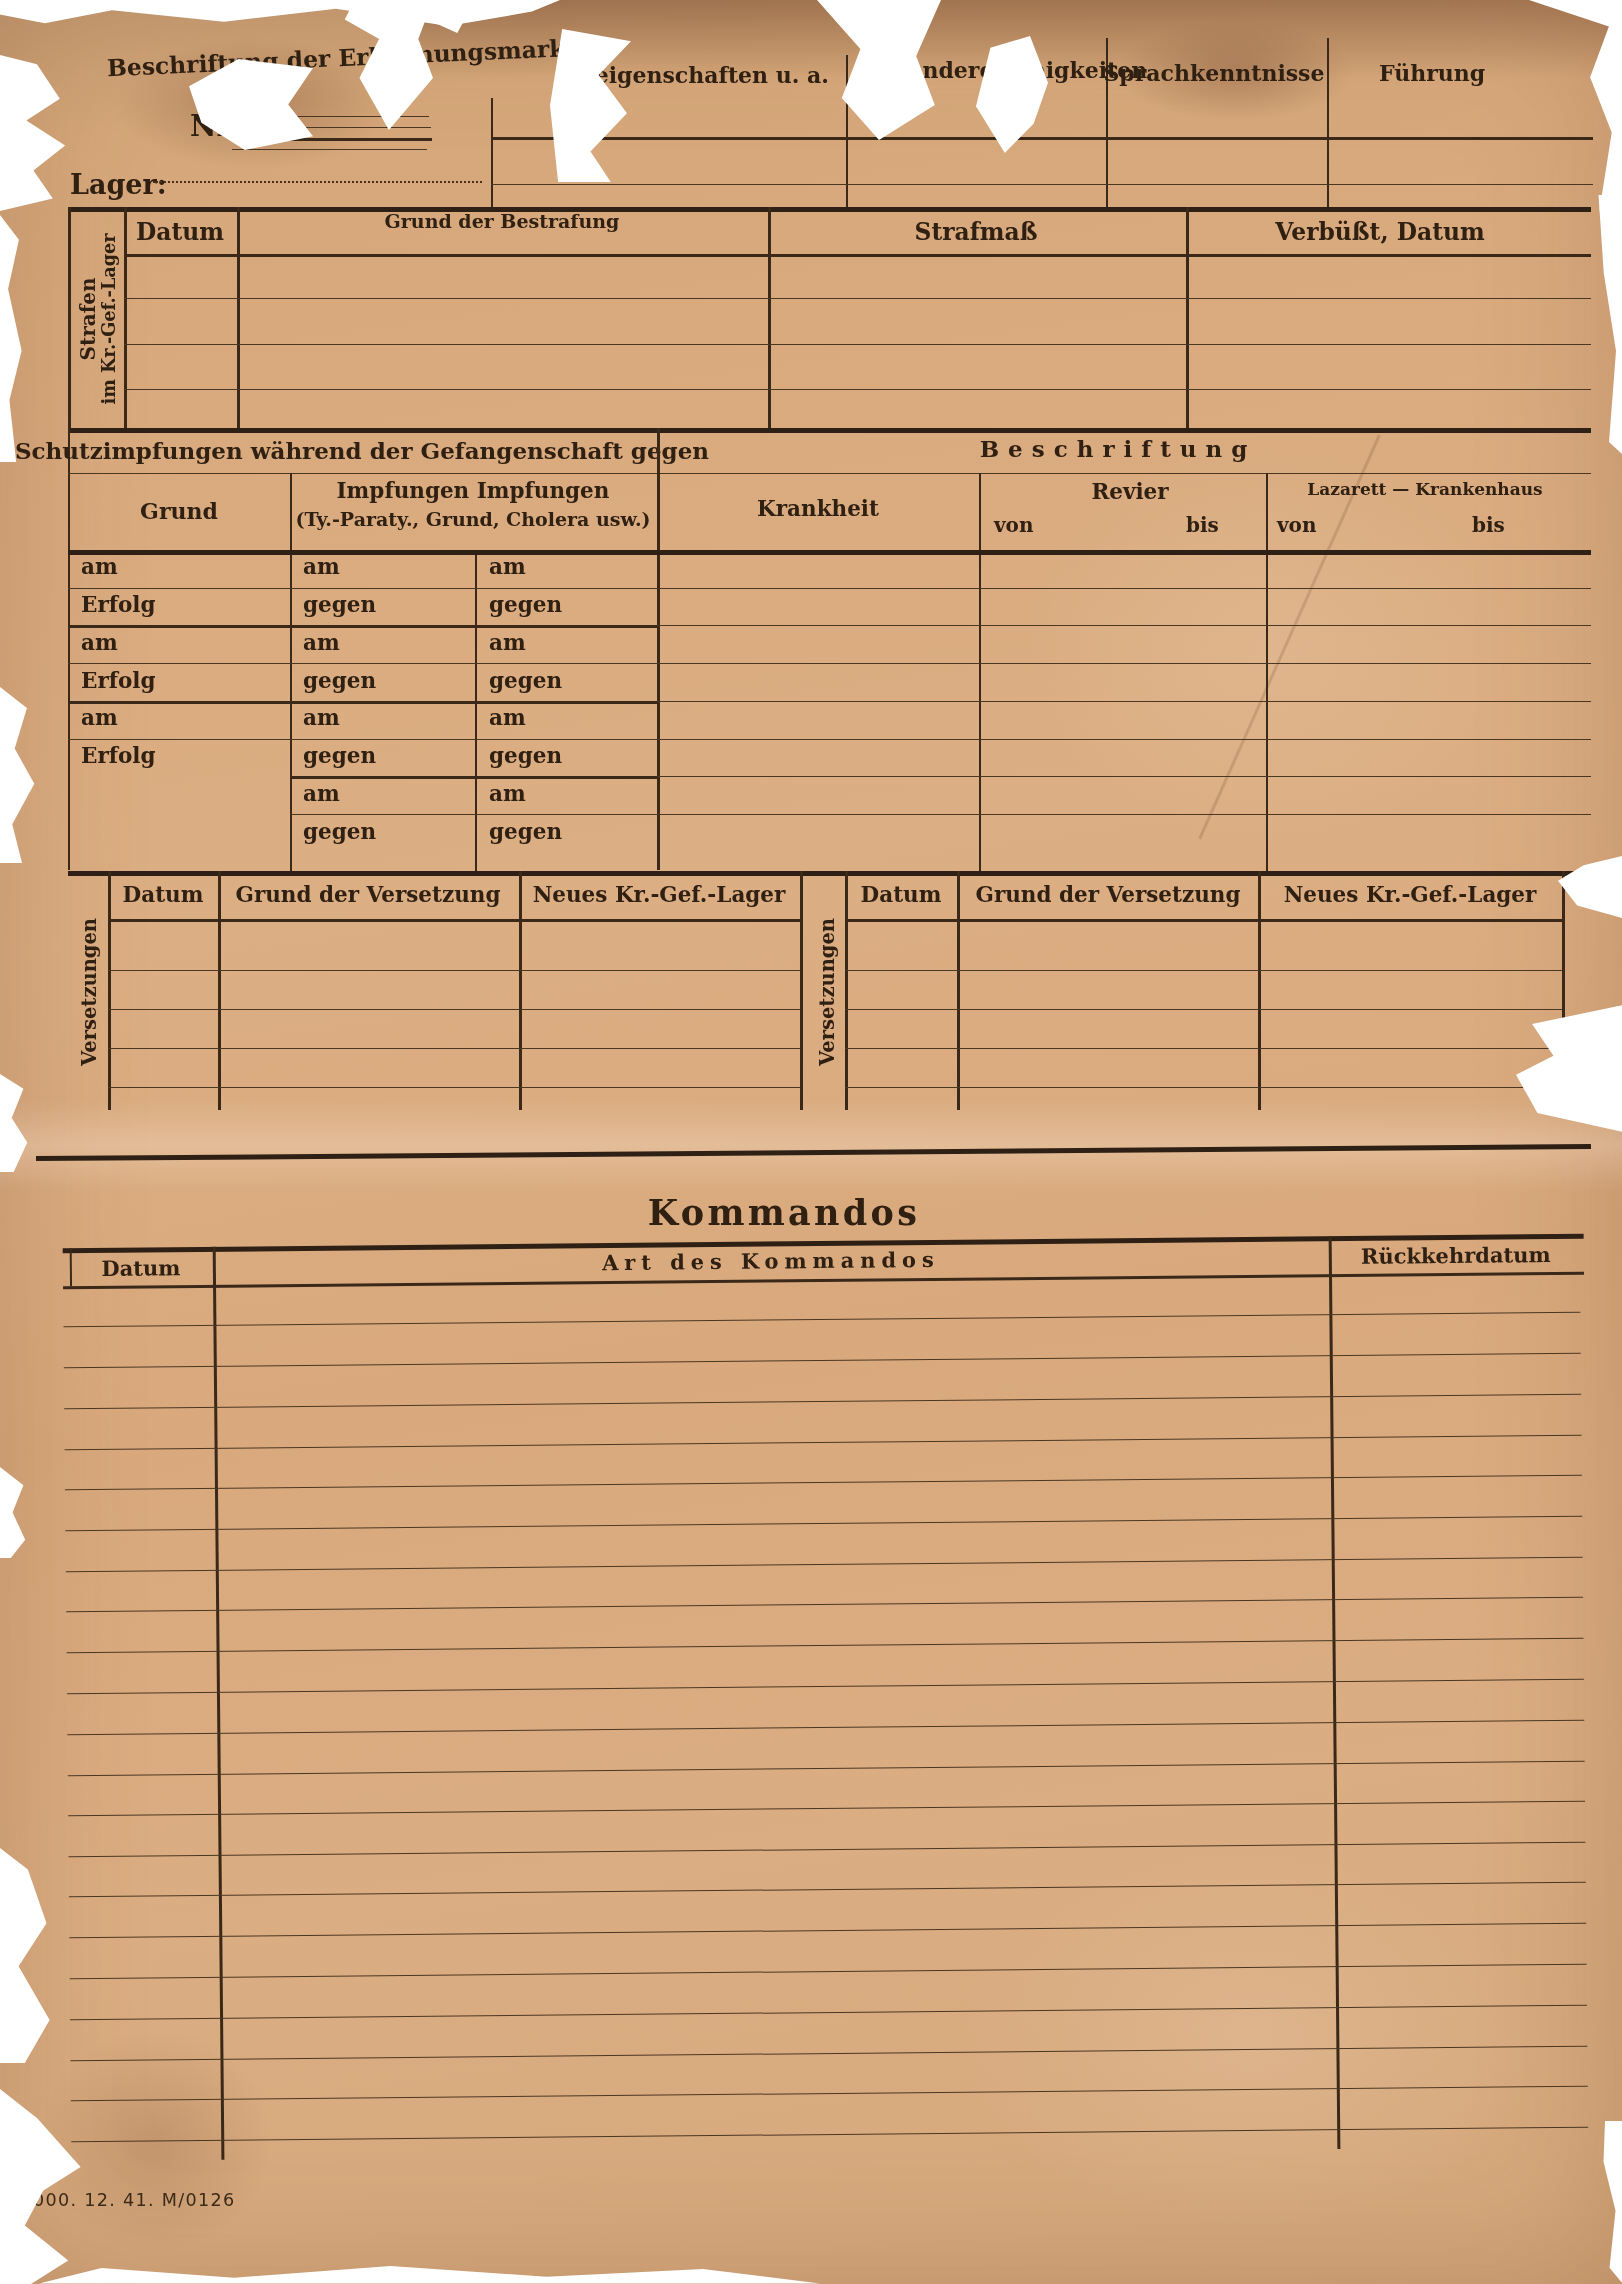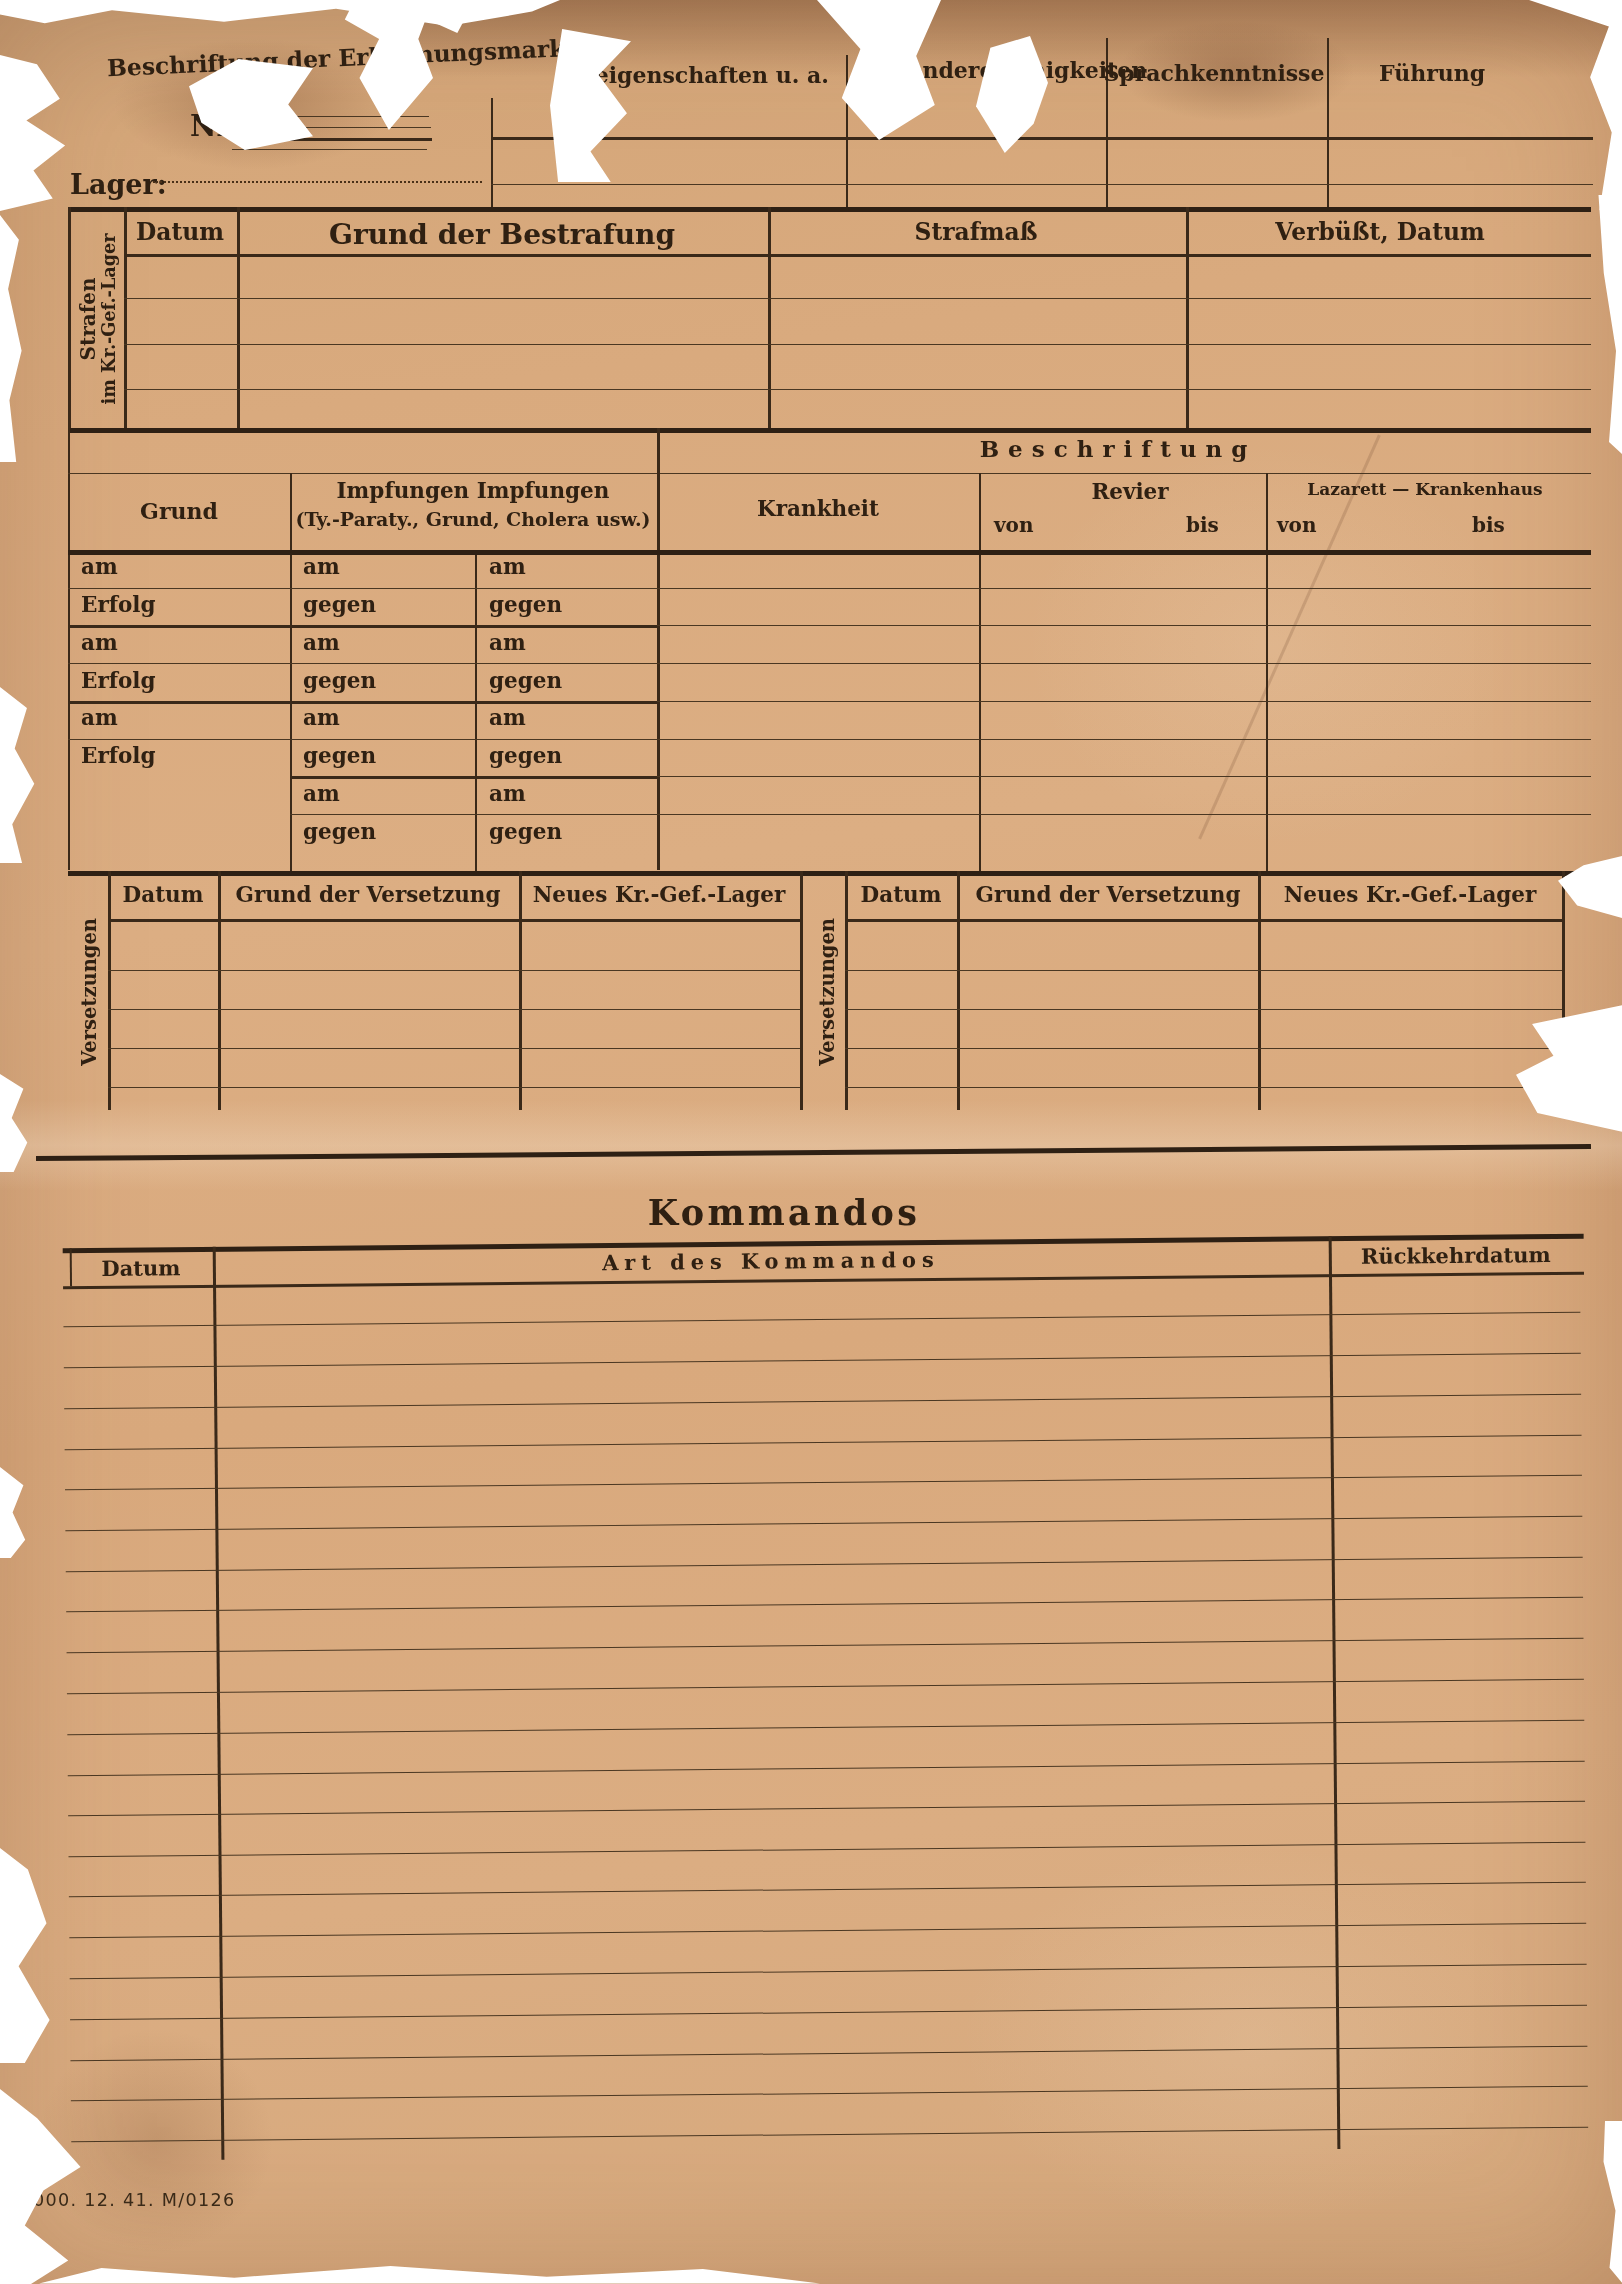--- a/index.html
+++ b/index.html
@@ -61,33 +61,34 @@
   <div class="t c" style="left:1432px;top:60px;font-size:22px;">Führung</div>
 
   <div class="ln hk" style="left:68px;top:207px;width:1523px;"></div>
   <div class="ln vm" style="left:68px;top:207px;height:223px;"></div>
   <div class="ln vm" style="left:124px;top:207px;height:223px;"></div>
   <div class="t vlabel" style="left:98px;top:319px;">
     <div style="font-size:20px;">Strafen</div>
     <div style="font-size:17.6px;">im Kr.-Gef.-Lager</div>
   </div>
   <div class="t c" style="left:180px;top:218px;font-size:23.4px;">Datum</div>
-  <div class="t c" style="left:502px;top:218px;font-size:28px;">Grund der Bestrafung</div>
+  <div class="t c" style="left:502px;top:210px;font-size:19px;">Grund der Bestrafung</div>
   <div class="t c" style="left:976px;top:218px;font-size:23.4px;">Strafmaß</div>
   <div class="t c" style="left:1380px;top:218px;font-size:23.4px;">Verbüßt, Datum</div>
   <div class="ln h5" style="left:124px;top:254px;width:1467px;"></div>
   <div class="ln vm" style="left:237px;top:207px;height:223px;"></div>
   <div class="ln vm" style="left:768px;top:207px;height:223px;"></div>
   <div class="ln vm" style="left:1186px;top:207px;height:223px;"></div>
   <div class="ln hl" style="left:124px;top:298px;width:1467px;"></div>
   <div class="ln hl" style="left:124px;top:344px;width:1467px;"></div>
   <div class="ln hl" style="left:124px;top:389px;width:1467px;"></div>
   <div class="ln hk" style="left:68px;top:428px;width:1523px;"></div>
 
   <div class="ln vl" style="left:68px;top:428px;height:442px;"></div>
+  <div class="t c" style="left:362px;top:437px;font-size:23px;">Schutzimpfungen während der Gefangenschaft gegen</div>
   <div class="t c" style="left:1118px;top:435px;font-size:23px;letter-spacing:9px;">Beschriftung</div>
   <div class="ln hl" style="left:68px;top:473px;width:1523px;"></div>
   <div class="ln vm" style="left:657px;top:428px;height:442px;"></div>
   <div class="ln vl" style="left:290px;top:473px;height:398px;"></div>
   <div class="ln vl" style="left:475px;top:550px;height:321px;"></div>
   <div class="ln vl" style="left:979px;top:473px;height:398px;"></div>
   <div class="ln vl" style="left:1266px;top:473px;height:398px;"></div>
   <div class="t c" style="left:179px;top:498px;font-size:22px;">Grund</div>
   <div class="t c" style="left:473px;top:478px;font-size:21.5px;">Impfungen Impfungen</div>
   <div class="t c" style="left:473px;top:508px;font-size:19px;">(Ty.-Paraty., Grund, Cholera usw.)</div>

